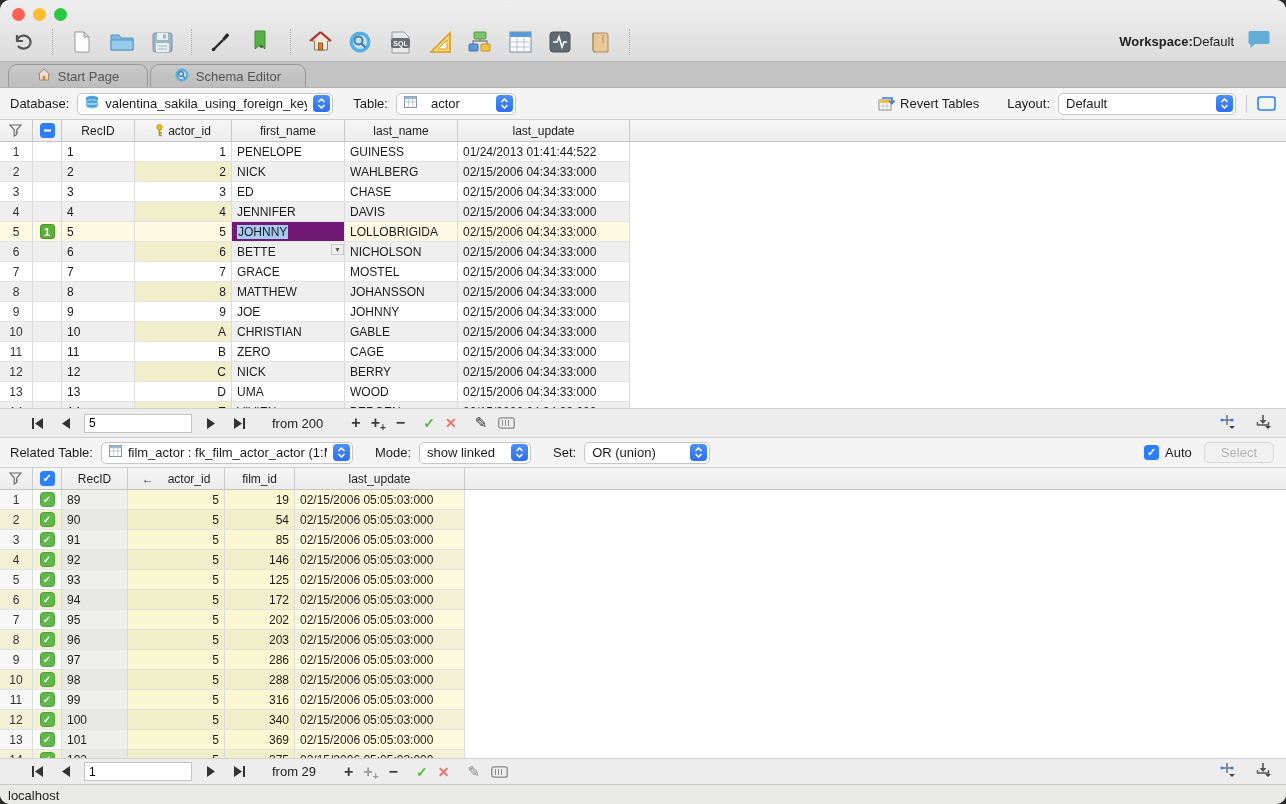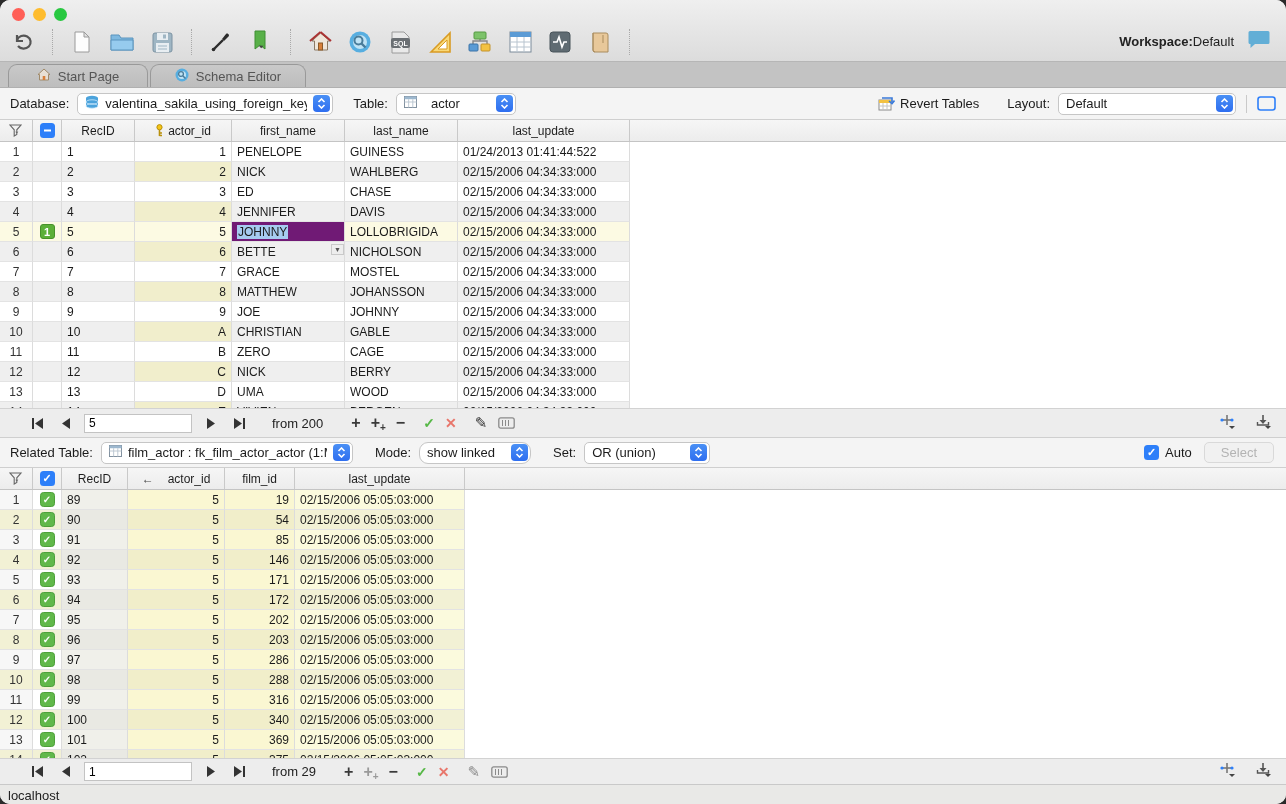--- a/index.html
+++ b/index.html
@@ -565,21 +565,21 @@
           </svg></span>
       <span class="sel-text">film_actor : fk_film_actor_actor (1:M)</span>
       <span class="stepper">
           <svg width="9" height="11" viewBox="0 0 9 11">
             <polyline points="1.5,4 4.5,1 7.5,4" fill="none" stroke="#fff" stroke-width="1.6"></polyline>
             <polyline points="1.5,7 4.5,10 7.5,7" fill="none" stroke="#fff" stroke-width="1.6"></polyline>
           </svg>
         </span>
     </div>
     <span class="lab" style="margin-left:22px;">Mode:</span>
-    <div class="select" style="width:112px;border-radius:9px;">
+    <div class="select" style="width:112px;">
       <span class="sel-text">show linked</span>
       <span class="stepper">
           <svg width="9" height="11" viewBox="0 0 9 11">
             <polyline points="1.5,4 4.5,1 7.5,4" fill="none" stroke="#fff" stroke-width="1.6"></polyline>
             <polyline points="1.5,7 4.5,10 7.5,7" fill="none" stroke="#fff" stroke-width="1.6"></polyline>
           </svg>
         </span>
     </div>
     <span class="lab" style="margin-left:22px;">Set:</span>
     <div class="select" style="width:126px;">
@@ -667,21 +667,21 @@
           <div class="cell c-fid r">146</div>
           <div class="cell c-lu">02/15/2006 05:05:03:000</div>
         </div>
         <div class="g-row odd">
           <div class="cell c-num num">5</div>
           <div class="cell c-chk">
             <div class="chk-green">✓</div>
           </div>
           <div class="cell c-recid">93</div>
           <div class="cell c-aid r">5</div>
-          <div class="cell c-fid r">171</div>
+          <div class="cell c-fid r">125</div>
           <div class="cell c-lu">02/15/2006 05:05:03:000</div>
         </div>
         <div class="g-row even">
           <div class="cell c-num num">6</div>
           <div class="cell c-chk">
             <div class="chk-green">✓</div>
           </div>
           <div class="cell c-recid">94</div>
           <div class="cell c-aid r">5</div>
           <div class="cell c-fid r">172</div>

